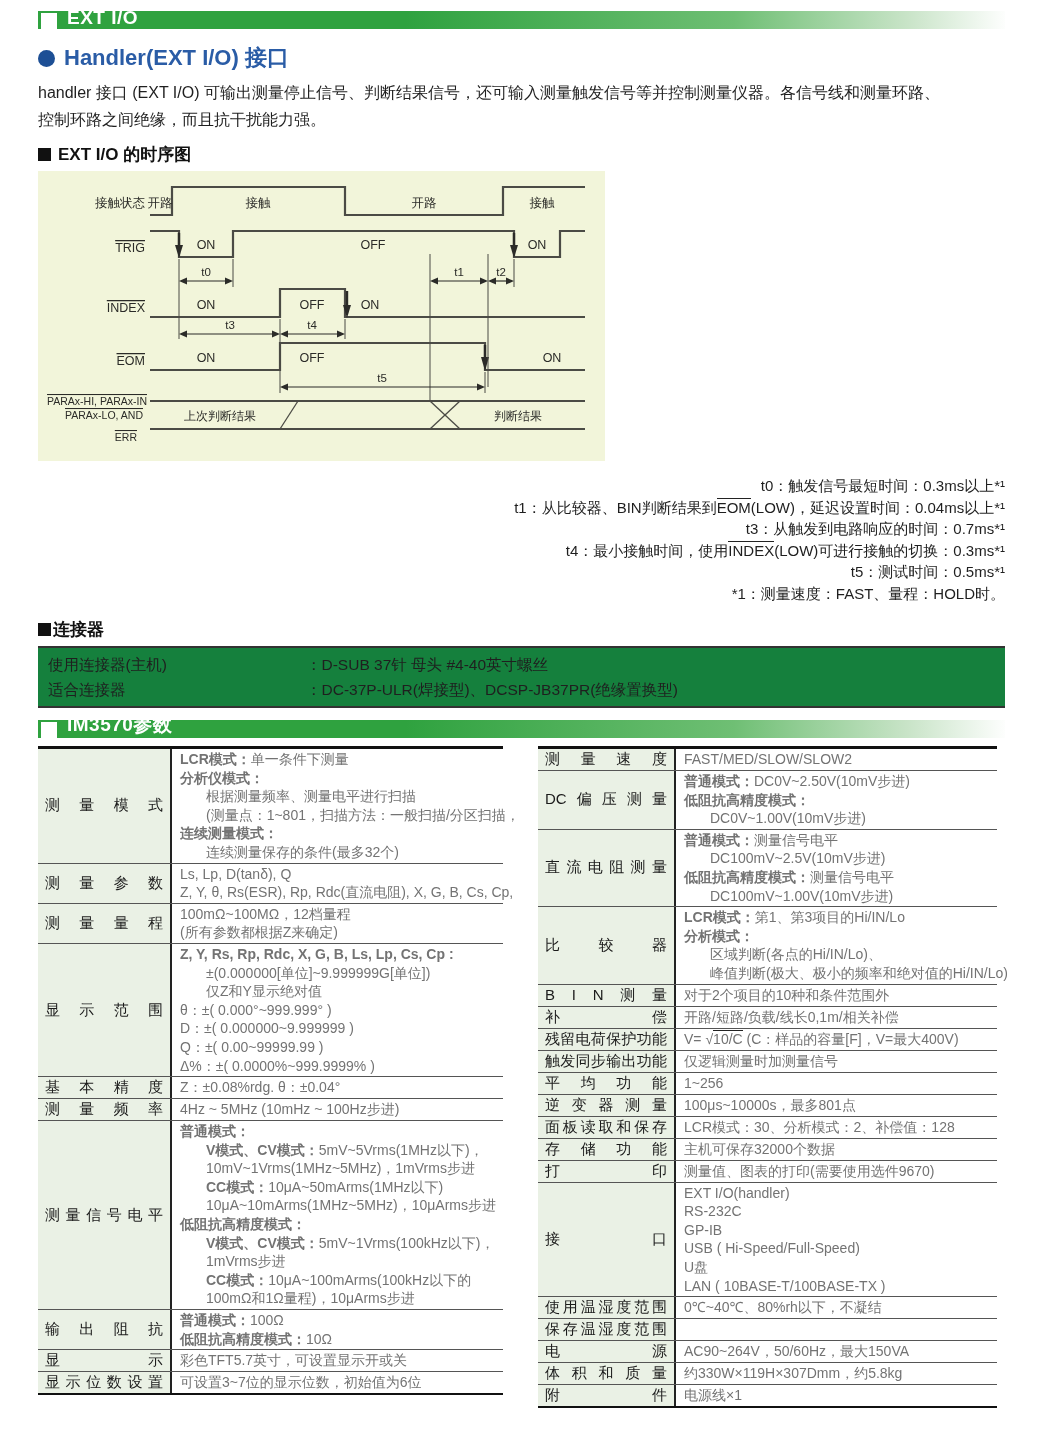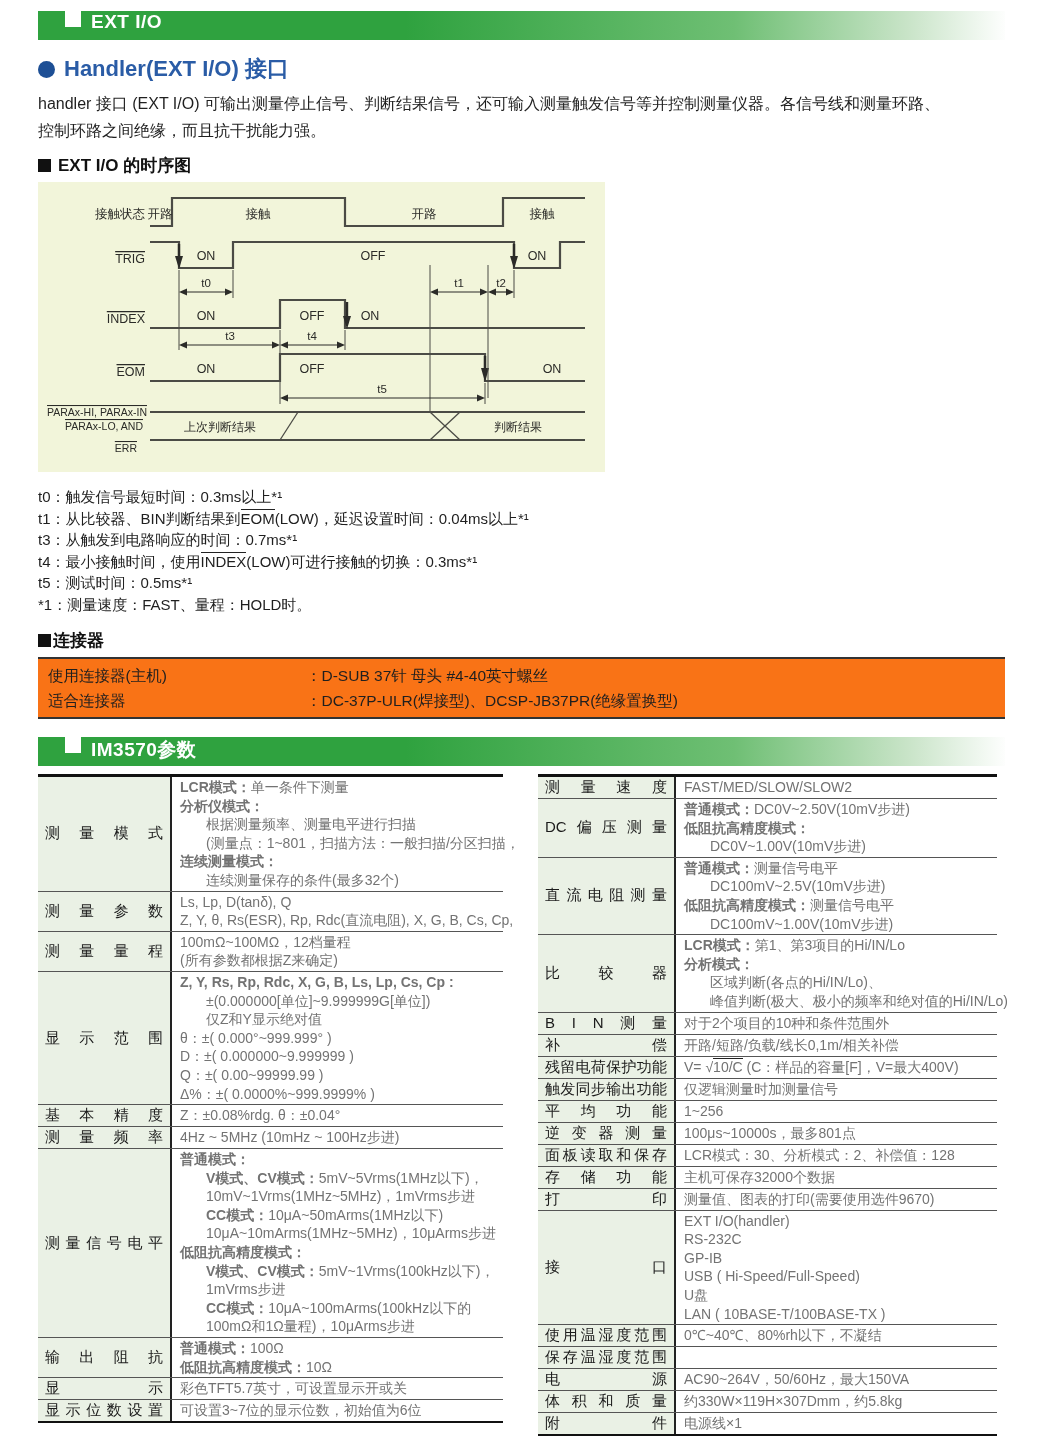--- a/index.html
+++ b/index.html
@@ -3,44 +3,44 @@
 <meta charset="utf-8">
 <style>
   html,body{margin:0;padding:0;background:#e9e9e9;}
   .page{
     width:1053px;height:1447px;background:#ffffff;box-sizing:border-box;
     padding:11px 48px 16px 38px;overflow:hidden;position:relative;
     font-family:"Liberation Sans",sans-serif;color:#222;
   }
   
   .gbar{
-    height:29px;display:flex;align-items:flex-start;
+    height:18px;display:flex;align-items:flex-end;
     background:linear-gradient(90deg,#2fa23f 0%,#2fa23f 38%,#6fbf74 72%,#c9e4c8 90%,#fdfefd 100%);
-    padding-left:27px;margin-bottom:0;
+    padding-left:3px;margin-bottom:0;
   }
   .gbar .wsq{width:16px;height:16px;background:#ffffff;margin-right:10px;flex:0 0 auto;}
   .gbar .gtitle{color:#ffffff;font-weight:bold;font-size:19px;letter-spacing:.5px;}
   
   .bluehead{display:flex;align-items:center;margin:14px 0 6px 0;}
   .bluehead .bdot{width:17px;height:17px;border-radius:50%;background:#1d4f95;margin-right:9px;flex:0 0 auto;}
   .bluehead .btxt{color:#2a5ca6;font-size:22px;font-weight:bold;}
   .desc{font-size:16px;line-height:27px;color:#1f1f1f;margin:2px 0 10px 0;}
   
   .blackhead{display:flex;align-items:center;font-weight:bold;font-size:17px;color:#111;margin:8px 0 5px 0;}
   .blackhead .bsq{width:13px;height:13px;background:#111;margin-right:7px;flex:0 0 auto;}
   .blackhead.tight .bsq{margin-right:2px;}
   
   .diagram{width:567px;height:290px;background:#f2f5da;}
   .diagram text{fill:#2b2b28;font-family:"Liberation Sans",sans-serif;}
   
   .notes{margin:10px 0 14px 0;}
-  .note-line{font-size:15px;line-height:21.5px;color:#1f1f1f;}
+  .note-line{font-size:15px;line-height:21.5px;color:#1f1f1f;text-align:right;}
   .ovl{border-top:1.4px solid #222;}
   
-  .connector{background:#f97316;border-top:2px solid #333;border-bottom:2px solid #333;padding:4px 10px;margin-bottom:18px;}
+  .connector{background:#15803d;border-top:2px solid #333;border-bottom:2px solid #333;padding:4px 10px;margin-bottom:12px;}
   .conn-row{display:flex;font-size:15.5px;line-height:25px;color:#1f1f1f;}
   .conn-label{width:258px;flex:0 0 258px;}
   
   .tables{display:flex;gap:35px;margin-top:8px;align-items:flex-start;}
   .spec{border-top:3px solid #111;border-bottom:2px solid #111;box-sizing:border-box;}
   .spec-left{width:465px;flex:0 0 465px;}
   .spec-right{width:459px;flex:0 0 459px;}
   .srow{display:flex;border-bottom:1px solid #555;}
   .srow:last-child{border-bottom:none;}
   .slabel{background:#eaf1e5;flex:0 0 134px;width:134px;border-right:2px solid #222;

